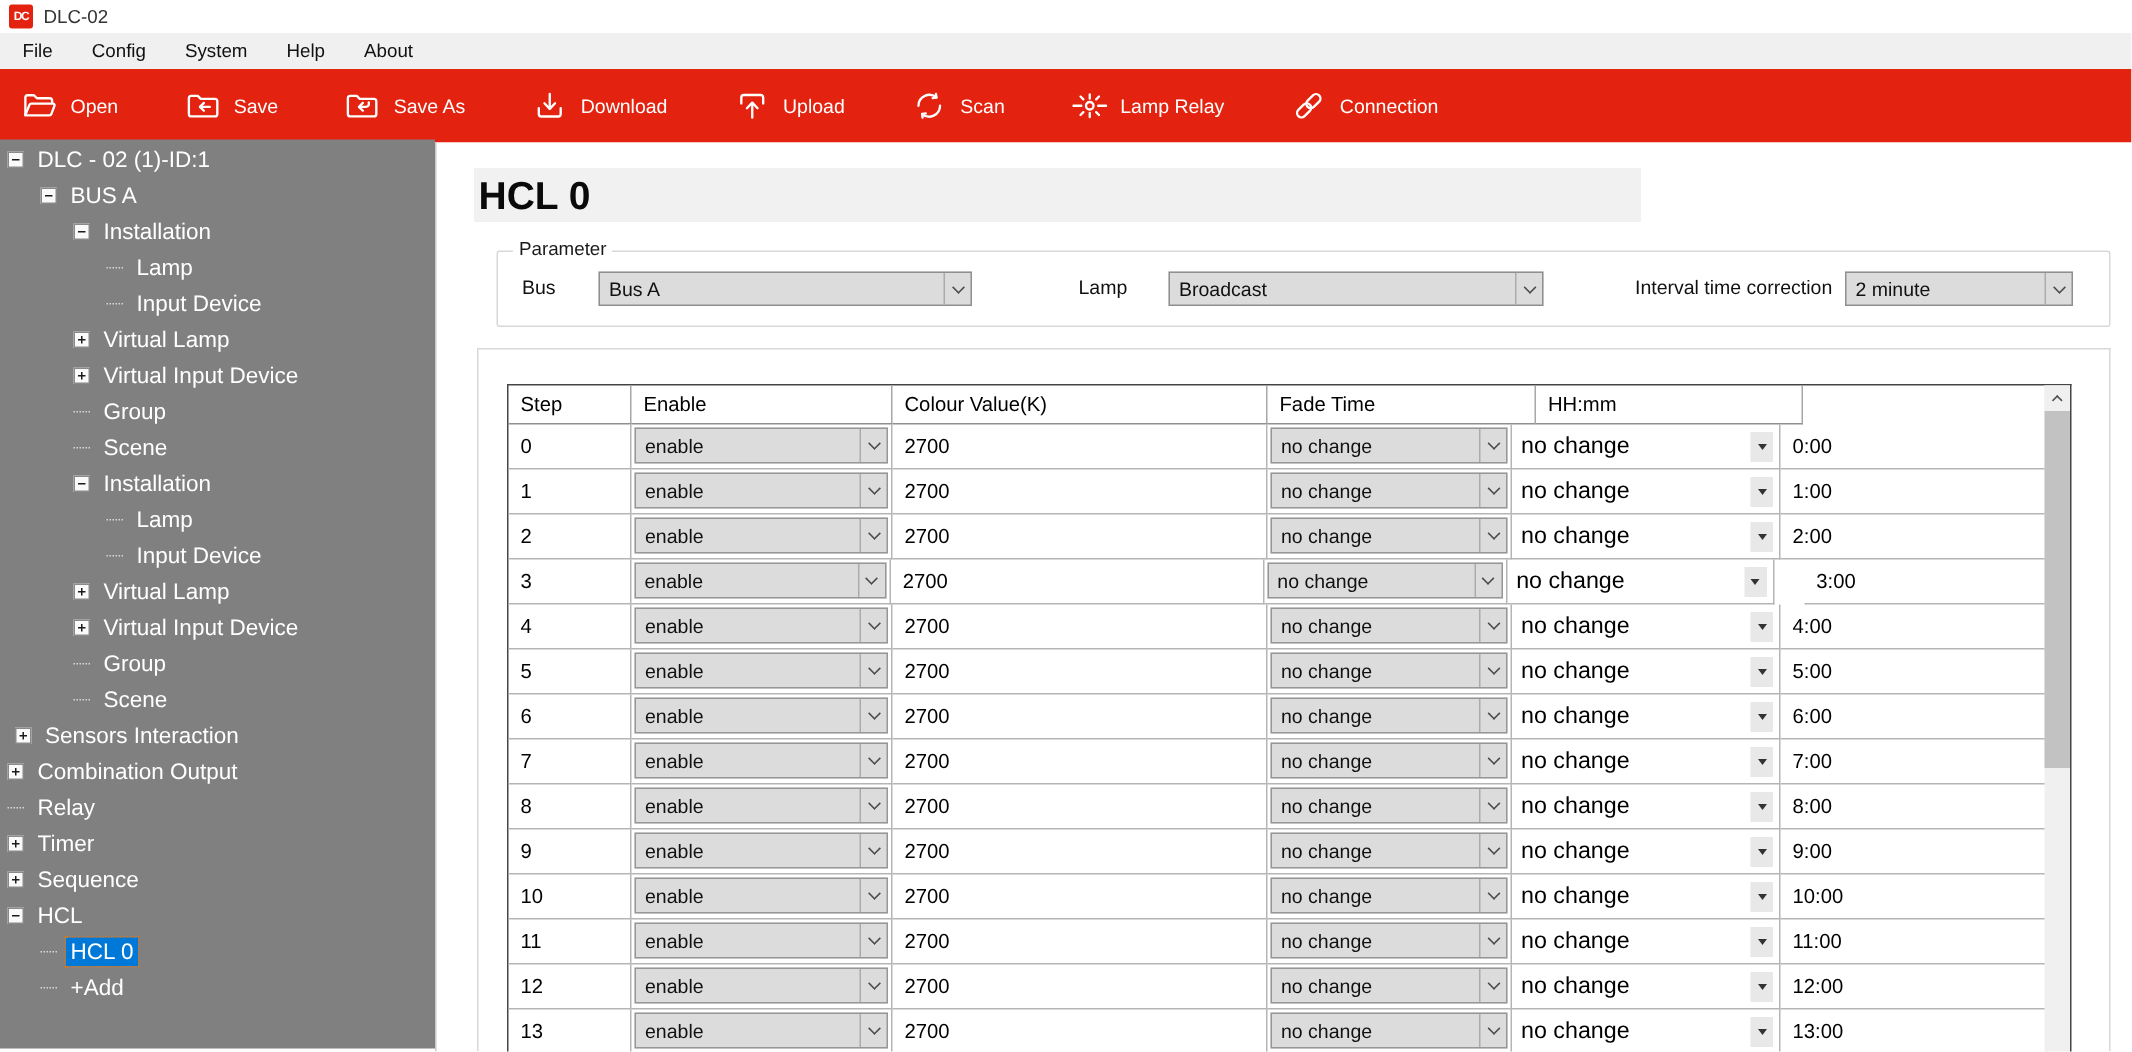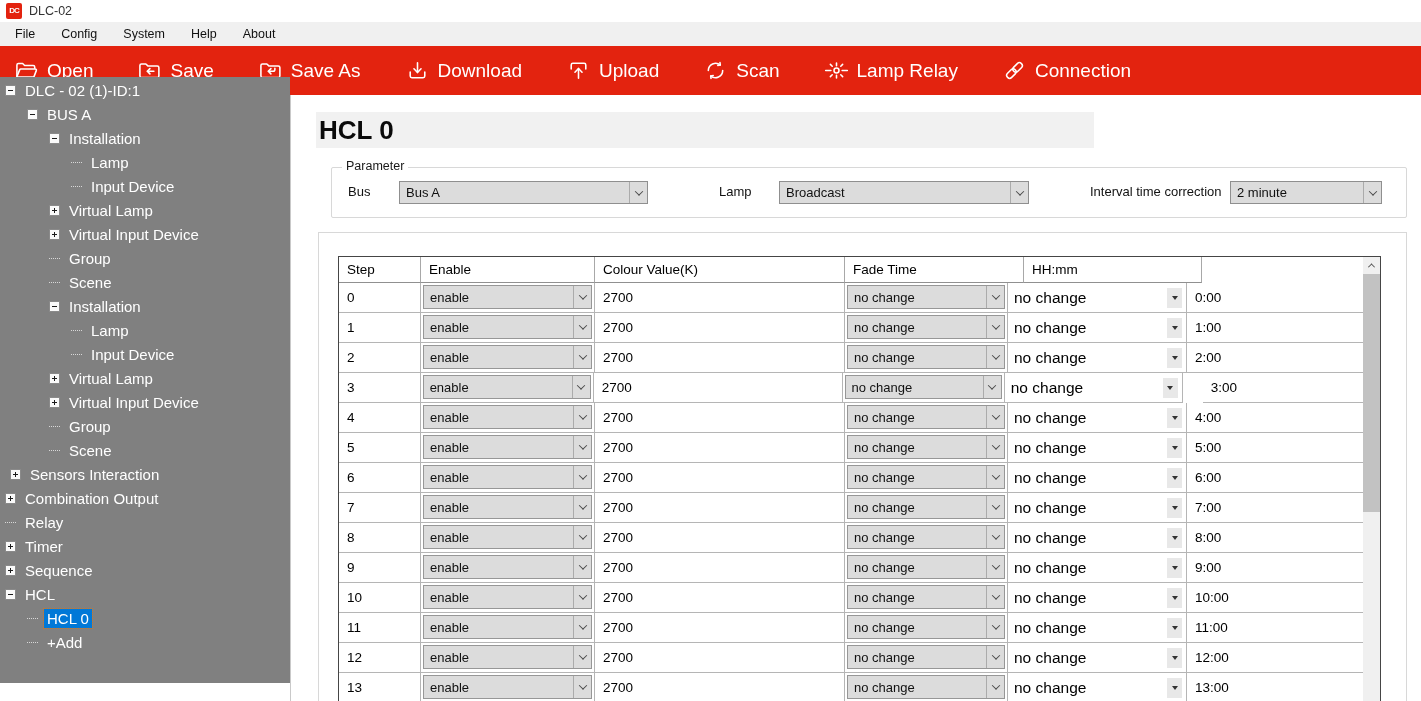--- a/index.html
+++ b/index.html
@@ -20,29 +20,29 @@
     display:flex; align-items:flex-start; padding-left:2px; }
   .menu-item { padding:0 13px; line-height:24px; font-size:12.5px; color:#111; cursor:default; }
 
   
   .toolbar { position:absolute; left:0; top:46px; width:1421px; height:49px;
     background:var(--red,#E3230F); display:flex; align-items:center; padding-left:14px; }
   .tb-buttons { display:flex; align-items:center; gap:44px; }
   .tb-btn { display:flex; align-items:center; gap:8px; color:#fff; cursor:default; }
   .tb-icon { width:25px; height:25px; display:inline-flex; }
   .tb-icon svg { width:25px; height:25px; }
-  .tb-label { font-size:19px; color:#fff; white-space:nowrap;text-align:center; }
+  .tb-label { font-size:13px; color:#fff; white-space:nowrap;text-align:center; }
   .mode-toggle { position:absolute; left:1160px; top:58px; height:27px; display:flex;
     border:1px solid #fff; border-radius:4px; overflow:hidden; }
   .toggle-opt { padding:0 17px; line-height:25px; font-size:13.5px; color:#fff;
     background:transparent; cursor:default; }
   .toggle-opt.active { background:var(--dark-red,#8F1B10); }
 
   
-  .sidebar { position:absolute; left:0; top:77px; width:290px; height:606px;
+  .sidebar { position:absolute; left:0; top:93px; width:290px; height:606px;
     background:var(--gray,#808080); padding-top:1px; overflow:hidden; }
   .tree-row { height:24px; display:flex; align-items:center; color:#fff; font-size:15px;
     white-space:nowrap; cursor:default; }
   .expander { position:relative; width:11px; height:11px; background:#FAFAFA;
     border:1px solid #8A8A8A; margin-right:6px; flex:none; }
   .expander::before { content:""; position:absolute; left:2px; top:4px; width:5px; height:1px;
     background:#1b1b1b; }
   .expander.plus::after { content:""; position:absolute; left:4px; top:2px; width:1px; height:5px;
     background:#1b1b1b; }
   .connector { width:11px; height:1px; border-top:1px dotted #D8D8D8; margin-right:6px; flex:none; }

